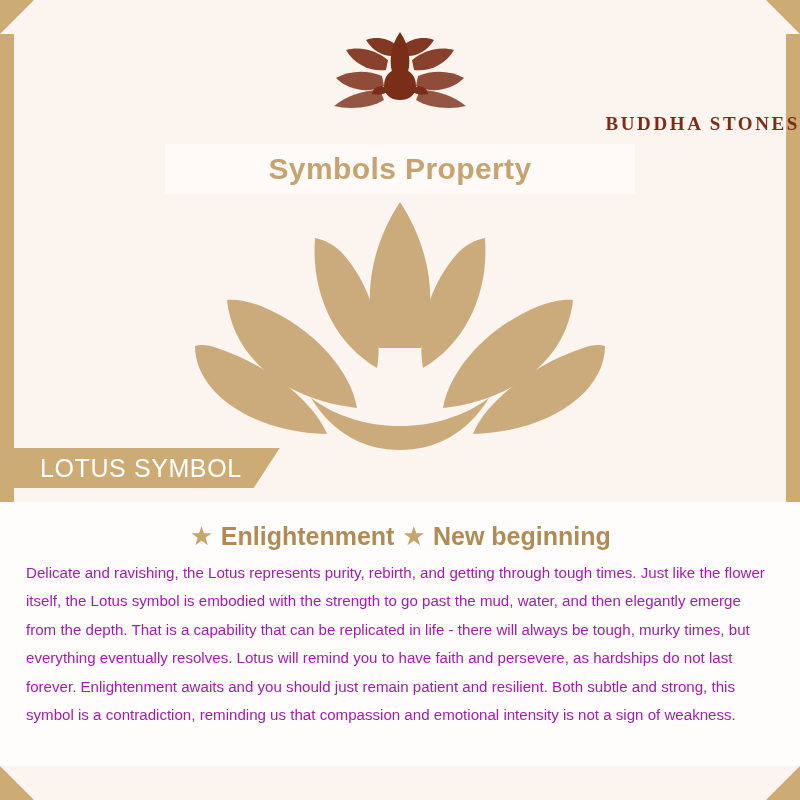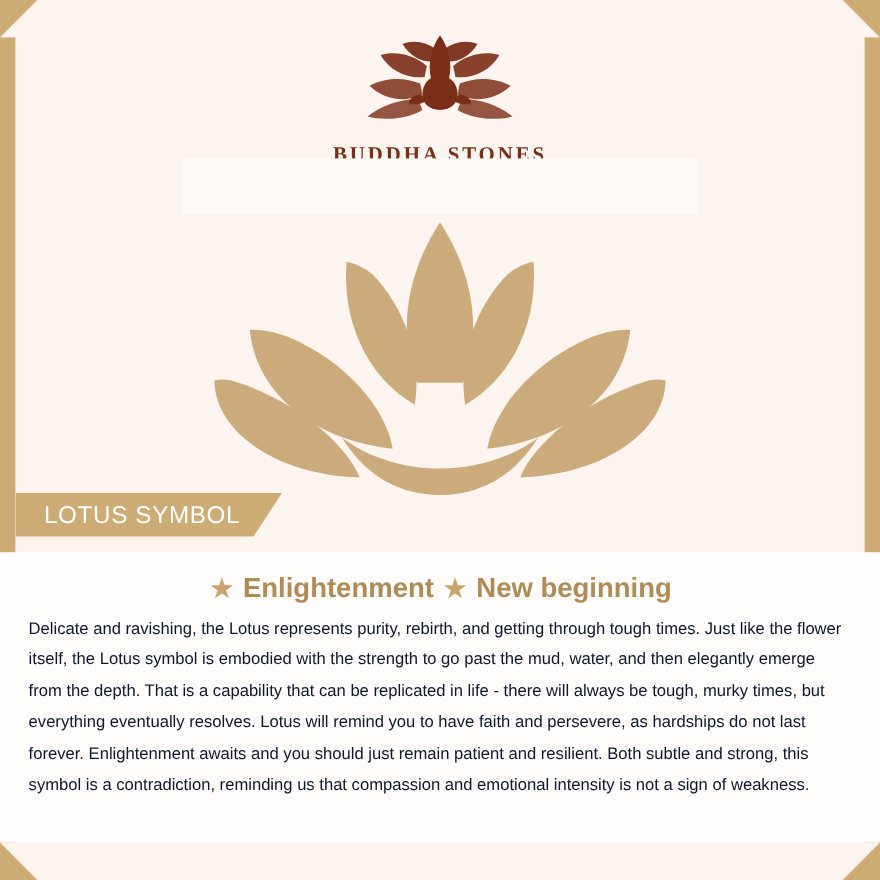--- a/index.html
+++ b/index.html
@@ -69,26 +69,27 @@
     top: 16px;
     left: 0;
     right: 0;
     text-align: center;
   }
   .brand-logo {
     display: block;
     margin: 0 auto;
   }
   .brand-name {
-    margin-top: 18px;
+    margin-top: 1px;
     font-size: 19px;
     letter-spacing: 2.6px;
     font-weight: bold;
     color: #7b2e17;
     font-family: "Liberation Serif", serif;
+    text-align: right;
   }
 
   
   .title-band {
     position: absolute;
     top: 144px;
     left: 165px;
     width: 470px;
     height: 50px;
     background: #fdfaf7;
@@ -119,21 +120,21 @@
 
   
   .label-ribbon {
     position: absolute;
     top: 448px;
     left: 14px;
     height: 40px;
     padding: 0 38px 0 26px;
     background: #cdab74;
     color: #ffffff;
-    font-size: 22px;
+    font-size: 25px;
     line-height: 40px;
     letter-spacing: 0.6px;
     clip-path: polygon(0 0, 100% 0, calc(100% - 26px) 100%, 0 100%);
   }
 
   
   .content-panel {
     position: absolute;
     top: 502px;
     left: 0;
@@ -158,21 +159,21 @@
     margin: 0 2px;
   }
   .headline .word {
     vertical-align: middle;
   }
 
   .body-copy {
     margin: 0 26px;
     font-size: 15.1px;
     line-height: 28.5px;
-    color: #0f172a;
+    color: #a21caf;
     text-align: left;
   }
 </style>
 </head>
 <body>
 
 <div class="page">
 
   <div class="corner corner-tl"></div>
   <div class="corner corner-tr"></div>
@@ -200,20 +201,21 @@
         <circle cx="90" cy="44" r="7"></circle>
         <path d="M90 53 C80 53 74 60 74 70 C74 78 80 84 90 84 C100 84 106 78 106 70 C106 60 100 53 90 53 Z"></path>
         <path d="M72 70 C66 70 62 74 62 78 C68 80 76 78 80 74 Z"></path>
         <path d="M108 70 C114 70 118 74 118 78 C112 80 104 78 100 74 Z"></path>
       </g>
     </svg>
     <div class="brand-name">BUDDHA STONES</div>
   </div>
 
   <div class="title-band"></div>
+  <div class="title-text">Symbols Property</div>
 
   <div class="lotus-wrap">
     <svg width="470" height="260" viewBox="0 0 470 260">
       <g fill="#cbab7c">
 
         <path d="M235 6 C205 52 196 106 214 152 L256 152 C274 106 265 52 235 6 Z
                  M235 40 C222 72 218 108 228 138 L242 138 C252 108 248 72 235 40 Z"></path>
         <path d="M235 30 C214 68 208 110 222 146 L248 146 C262 110 256 68 235 30 Z"></path>
 
         <path d="M150 42 C146 96 168 146 212 172 C218 138 208 92 178 58 C170 49 160 44 150 42 Z

